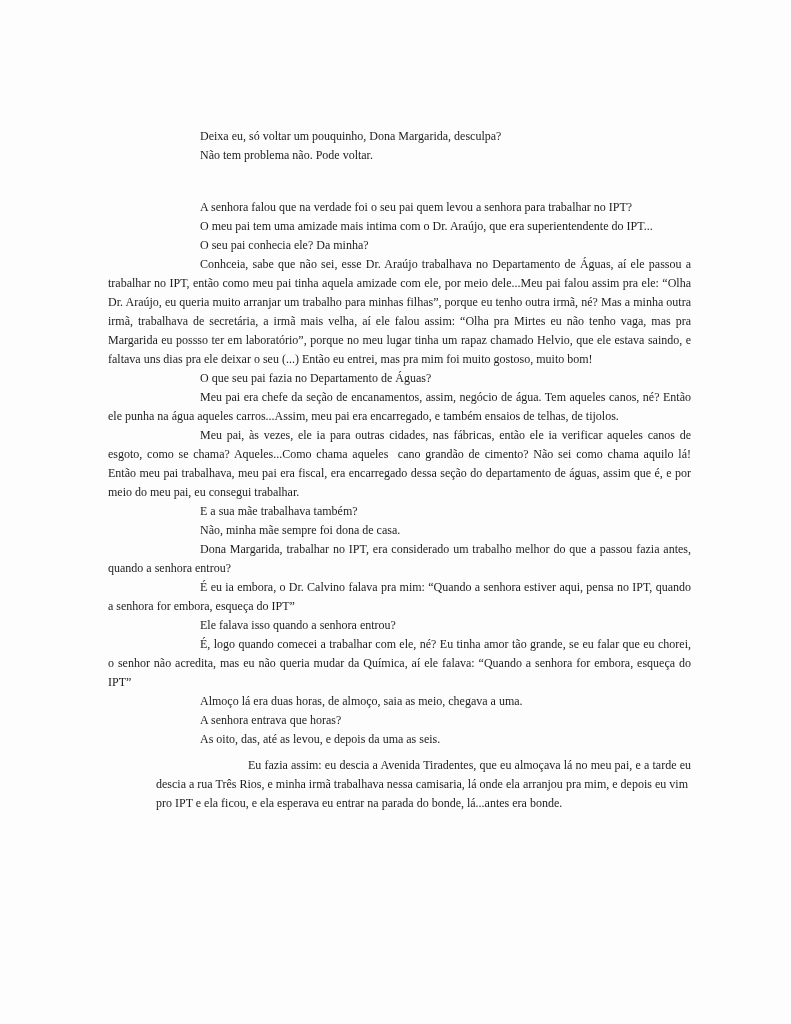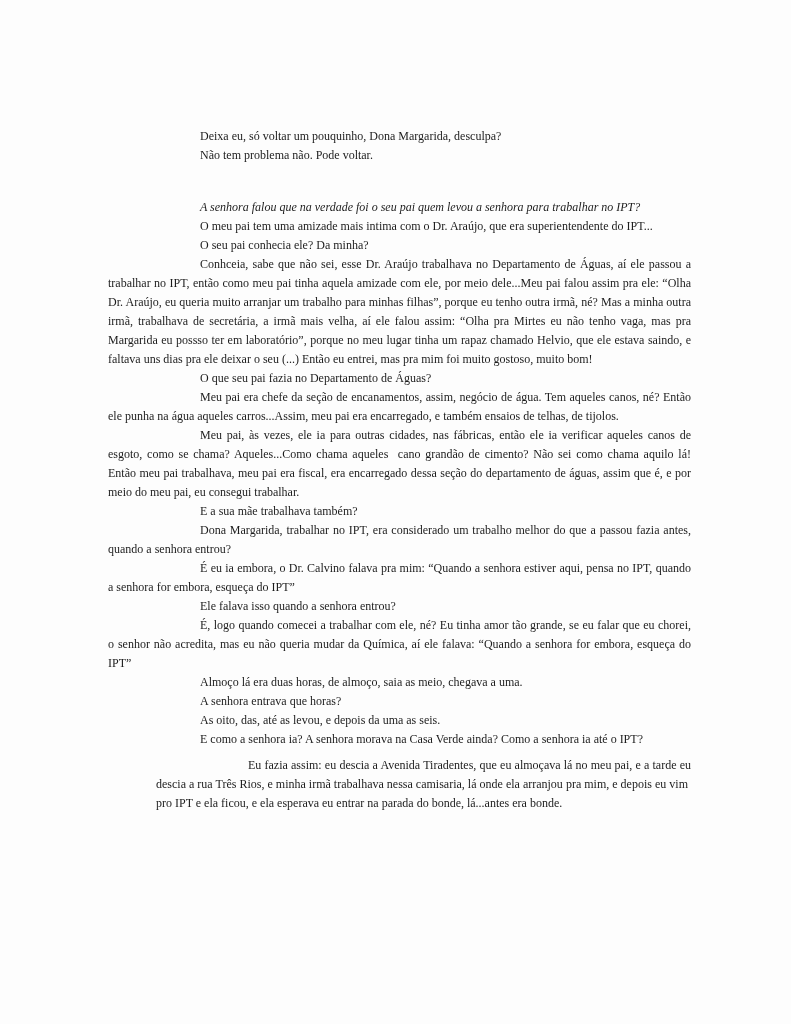--- a/index.html
+++ b/index.html
@@ -38,21 +38,20 @@
     text-align: left;
     white-space: nowrap;
   }
   .dialogue p {
     margin: 0;
     text-indent: 92px;
   }
   .dialogue p.p-hang {
     padding-left: 28px;
     text-indent: 64px;
-    font-style: italic;
   }
   .dialogue p.p-gap {
     margin-top: 7px;
     margin-left: 48px;
   }
 </style>
 </head>
 <body>
 
 <div class="page">
@@ -63,24 +62,24 @@
     </div>
     <div class="dialogue" id="dialogue">
         <p class="p-hang">A senhora falou que na verdade foi o seu pai quem levou a senhora para trabalhar no IPT?</p>
         <p>O meu pai tem uma amizade mais intima com o Dr. Araújo, que era superientendente do IPT...</p>
         <p>O seu pai conhecia ele? Da minha?</p>
         <p>Conhceia, sabe que não sei, esse Dr. Araújo trabalhava no Departamento de Águas, aí ele passou a trabalhar no IPT, então como meu pai tinha aquela amizade com ele, por meio dele...Meu pai falou assim pra ele: “Olha Dr. Araújo, eu queria muito arranjar um trabalho para minhas filhas”, porque eu tenho outra irmã, né? Mas a minha outra irmã, trabalhava de secretária, a irmã mais velha, aí ele falou assim: “Olha pra Mirtes eu não tenho vaga, mas pra Margarida eu possso ter em laboratório”, porque no meu lugar tinha um rapaz chamado Helvio, que ele estava saindo, e faltava uns dias pra ele deixar o seu (...) Então eu entrei, mas pra mim foi muito gostoso, muito bom!</p>
         <p>O que seu pai fazia no Departamento de Águas?</p>
         <p>Meu pai era chefe da seção de encanamentos, assim, negócio de água. Tem aqueles canos, né? Então ele punha na água aqueles carros...Assim, meu pai era encarregado, e também ensaios de telhas, de tijolos.</p>
         <p>Meu pai, às vezes, ele ia para outras cidades, nas fábricas, então ele ia verificar aqueles canos de esgoto, como se chama? Aqueles...Como chama aqueles&nbsp; cano grandão de cimento? Não sei como chama aquilo lá! Então meu pai trabalhava, meu pai era fiscal, era encarregado dessa seção do departamento de águas, assim que é, e por meio do meu pai, eu consegui trabalhar.</p>
         <p>E a sua mãe trabalhava também?</p>
+        <p>Não, minha mãe sempre foi dona de casa.</p>
         <p>Dona Margarida, trabalhar no IPT, era considerado um trabalho melhor do que a passou fazia antes, quando a senhora entrou?</p>
         <p>É eu ia embora, o Dr. Calvino falava pra mim: “Quando a senhora estiver aqui, pensa no IPT, quando a senhora for embora, esqueça do IPT”</p>
         <p>Ele falava isso quando a senhora entrou?</p>
         <p>É, logo quando comecei a trabalhar com ele, né? Eu tinha amor tão grande, se eu falar que eu chorei, o senhor não acredita, mas eu não queria mudar da Química, aí ele falava: “Quando a senhora for embora, esqueça do IPT”</p>
         <p>Almoço lá era duas horas, de almoço, saia as meio, chegava a uma.</p>
         <p>A senhora entrava que horas?</p>
         <p>As oito, das, até as levou, e depois da uma as seis.</p>
-        <p>E como a senhora ia? A senhora morava na Casa Verde ainda? Como a senhora ia até o IPT?</p>
         <p class="p-gap">Eu fazia assim: eu descia a Avenida Tiradentes, que eu almoçava lá no meu pai, e a tarde eu descia a rua Três Rios, e minha irmã trabalhava nessa camisaria, lá onde ela arranjou pra mim, e depois eu vim&nbsp; pro IPT e ela ficou, e ela esperava eu entrar na parada do bonde, lá...antes era bonde.</p>
       </div>
   </div>
 </div>
 
 </body></html>

